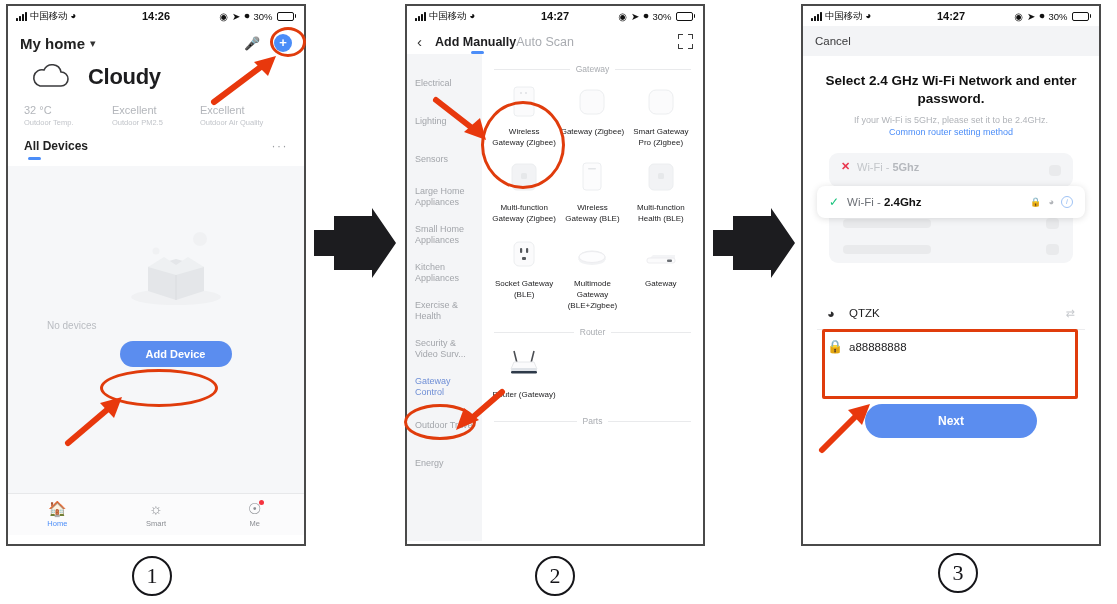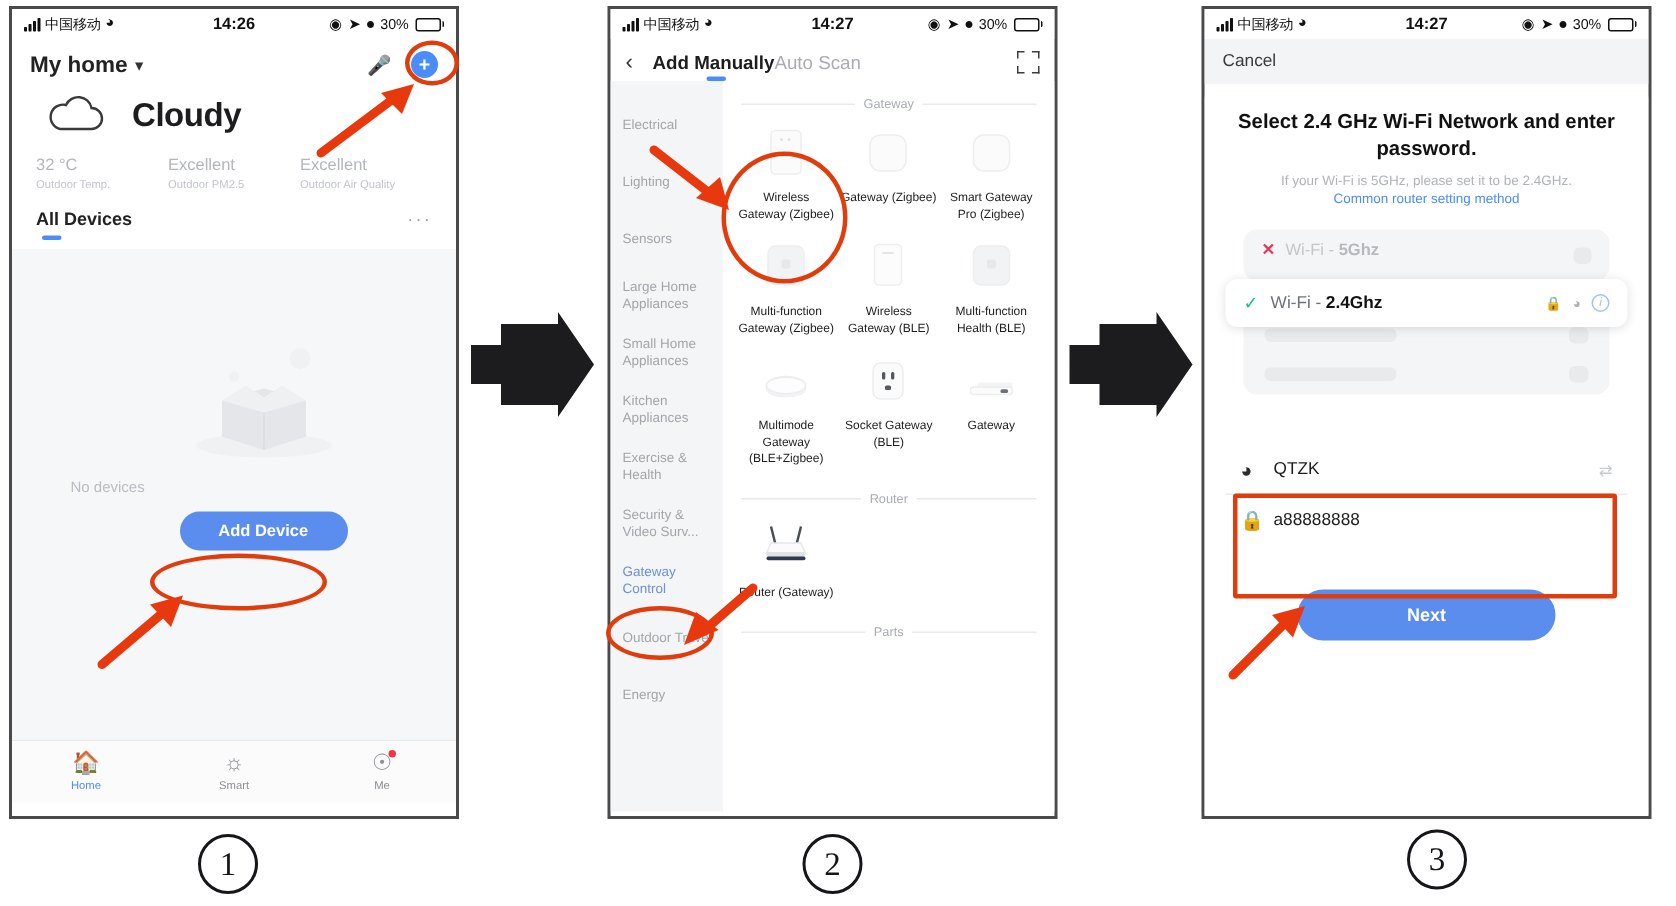--- a/index.html
+++ b/index.html
@@ -142,21 +142,21 @@
   .wifi-24 .t2 { font-size: 11.5px; color: #111; font-weight: bold; margin-left: 3px;}
   .wifi-24 .right { margin-left: auto; display: flex; align-items: center; gap: 7px; color: #b0b3b8; font-size: 9px;}
   .info-c { width: 12px; height: 12px; border: 1px solid #9fc3f5; border-radius: 50%;
             color: #9fc3f5; font-size: 8px; line-height: 10px; text-align: center; font-style: italic;}
   .inputs { margin-top: 22px; }
   .inp-row { display: flex; align-items: center; height: 33px; padding: 0 10px; border-bottom: 1px solid #ececee;}
   .inp-row:last-child { border-bottom: 0; }
   .inp-ico { width: 22px; color: #2b2b2d; font-size: 13px; }
   .inp-val { font-size: 11.5px; color: #1d1d1f; }
   .inp-right { margin-left: auto; color: #c7cace; font-size: 11px; }
-  .next-btn { margin: 30px auto 0 auto; width: 172px; height: 34px; border-radius: 18px;
+  .next-btn { margin: 41px auto 0 auto; width: 172px; height: 34px; border-radius: 18px;
               background: #5b8def; color: #fff; font-size: 12px; font-weight: bold;
               display: flex; align-items: center; justify-content: center; }
 
   
   .anno { position: absolute; pointer-events: none; }
   .ellipse { border: 3.5px solid #e03c0c; border-radius: 50%; }
   .redrect { border: 3px solid #e03c0c; border-radius: 2px; }
   .arrow svg { display: block; }
 
   
@@ -392,37 +392,37 @@
                 </svg>
             </div>
             <div class="nm">Multi-function Health (BLE)</div>
           </div>
         </div>
 
         <div class="grid3">
           <div class="cell">
             <div class="thumb">
               <svg viewBox="0 0 40 40">
-                  <ellipse cx="20" cy="26" rx="13" ry="5" fill="#f1f2f4"></ellipse>
-                  <path d="M7 26 v-3 a13 6 0 0 1 26 0 v3" fill="#fafbfc" stroke="#ebedef"></path>
-                  <ellipse cx="20" cy="23" rx="13" ry="5.5" fill="#fdfdfe" stroke="#ededf0"></ellipse>
-                </svg>
-            </div>
-            <div class="nm">Multimode Gateway (BLE+Zigbee)</div>
-          </div>
-          <div class="cell">
-            <div class="thumb">
-              <svg viewBox="0 0 40 40">
                   <rect x="10" y="8" width="20" height="24" rx="5" fill="#fbfbfc" stroke="#eceef0"></rect>
                   <rect x="16" y="14" width="2.2" height="5" rx="1" fill="#55585c"></rect>
                   <rect x="22" y="14" width="2.2" height="5" rx="1" fill="#55585c"></rect>
                   <rect x="18" y="23" width="4" height="3" rx="1" fill="#55585c"></rect>
                 </svg>
             </div>
             <div class="nm">Socket Gateway (BLE)</div>
+          </div>
+          <div class="cell">
+            <div class="thumb">
+              <svg viewBox="0 0 40 40">
+                  <ellipse cx="20" cy="26" rx="13" ry="5" fill="#f1f2f4"></ellipse>
+                  <path d="M7 26 v-3 a13 6 0 0 1 26 0 v3" fill="#fafbfc" stroke="#ebedef"></path>
+                  <ellipse cx="20" cy="23" rx="13" ry="5.5" fill="#fdfdfe" stroke="#ededf0"></ellipse>
+                </svg>
+            </div>
+            <div class="nm">Multimode Gateway (BLE+Zigbee)</div>
           </div>
           <div class="cell">
             <div class="thumb">
               <svg viewBox="0 0 40 40">
                   <path d="M6 27 L12 21 H34 L34 27 Z" fill="#f3f4f6"></path>
                   <rect x="6" y="24" width="28" height="5" rx="2" fill="#fbfbfc" stroke="#ededf0"></rect>
                   <rect x="26" y="25.5" width="5" height="2.5" rx="1" fill="#6d7176"></rect>
                 </svg>
             </div>
             <div class="nm">Gateway</div>

